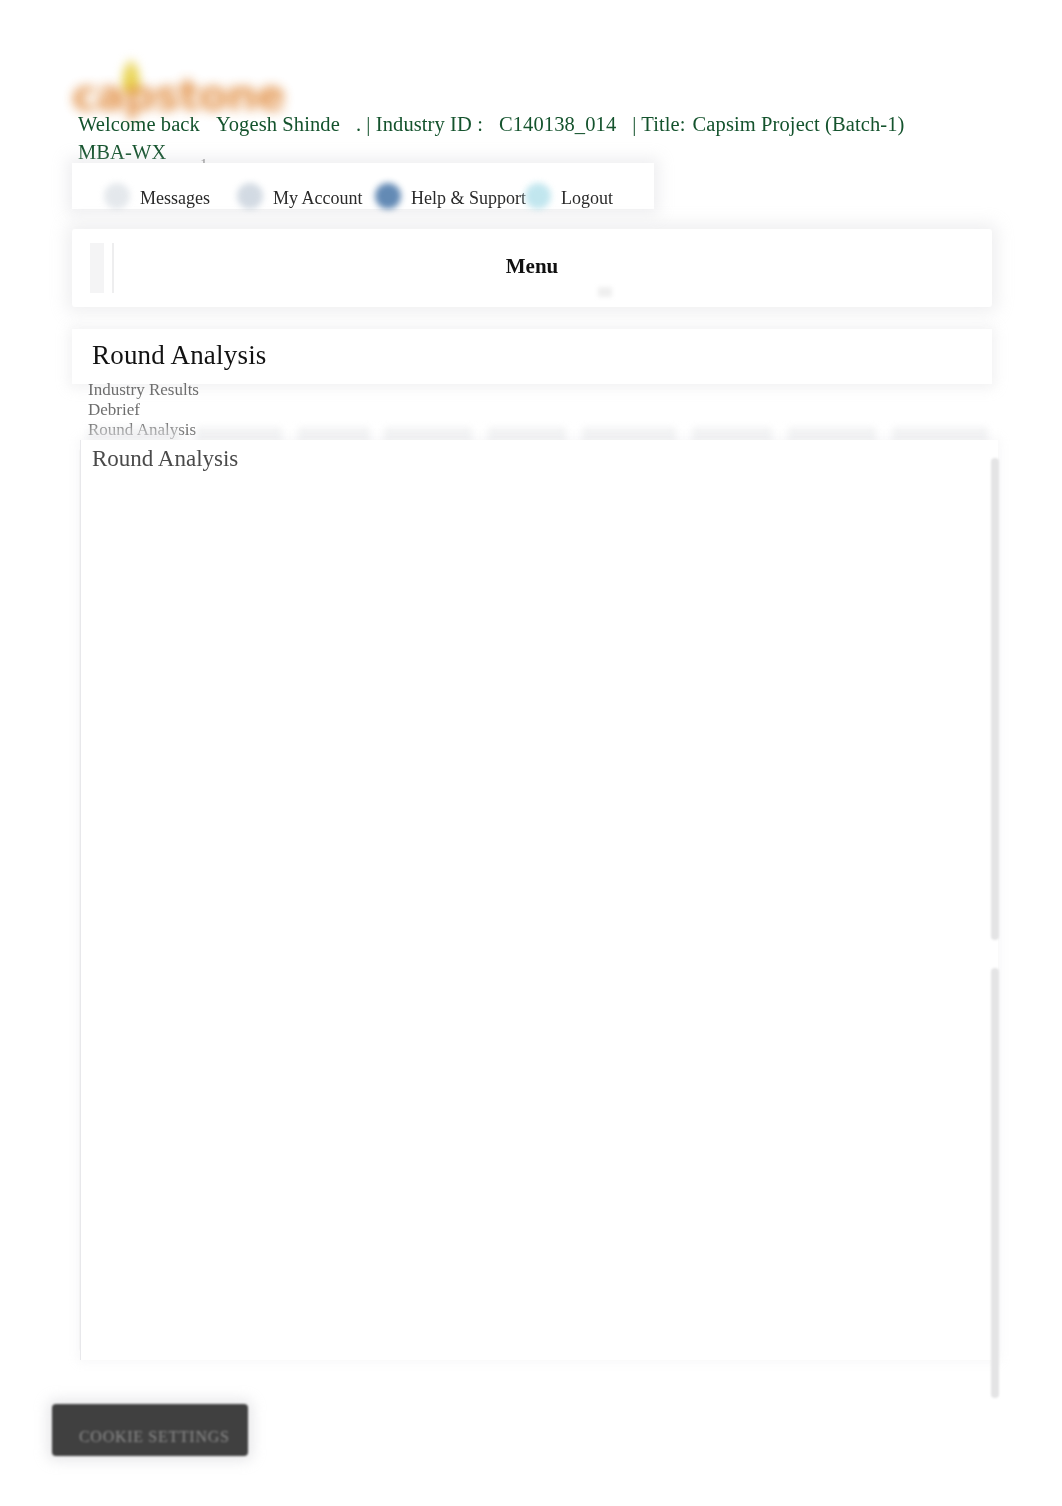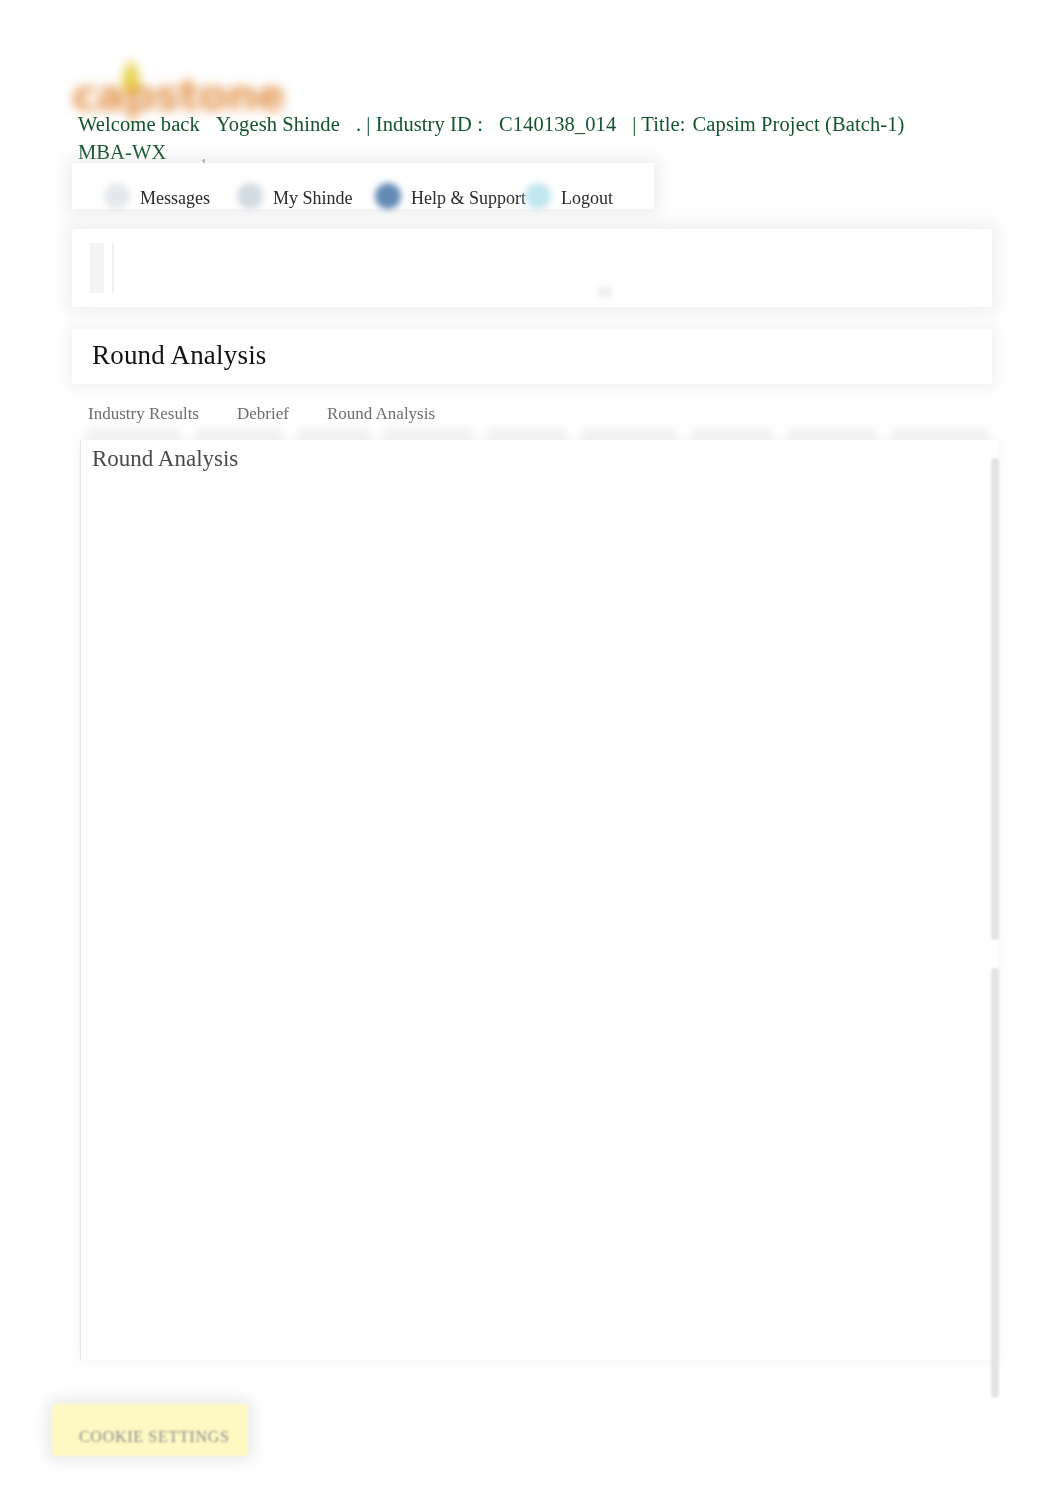--- a/index.html
+++ b/index.html
@@ -175,23 +175,24 @@
     top: 11px;
     font-size: 27px;
     color: #121212;
     letter-spacing: 0.2px;
   }
 
   
   #tabs {
     position: absolute;
     left: 88px;
-    top: 404px;
+    top: 380px;
     display: flex;
     align-items: flex-start;
+    flex-direction: column;
   }
   .tab {
     font-size: 17px;
     color: #6e6e6e;
     margin-right: 38px;
     white-space: nowrap;
     filter: blur(0.4px);
   }
   .tab:last-child { margin-right: 0; }
 
@@ -272,21 +273,21 @@
     filter: blur(0.8px);
   }
 
   
   #cookie-settings {
     position: absolute;
     left: 52px;
     top: 1404px;
     width: 196px;
     height: 52px;
-    background: #fef9c3;
+    background: #404040;
     border-radius: 4px;
     box-shadow: 0 0 13px 5px rgba(200,200,204,0.40);
     filter: blur(0.85px);
   }
   #cookie-settings span {
     position: absolute;
     left: 27px;
     top: 24px;
     font-size: 16px;
     letter-spacing: 0.7px;
@@ -311,38 +312,39 @@
 
 <div id="topnav">
 
   <div class="nav-item" id="nav-messages">
     <span class="nav-icon messages"></span>
     <span class="nav-label">Messages</span>
   </div>
 
   <div class="nav-item" id="nav-account">
     <span class="nav-icon account"></span>
-    <span class="nav-label">My Shinde</span>
+    <span class="nav-label">My Account</span>
   </div>
 
   <div class="nav-item" id="nav-help">
     <span class="nav-icon help"></span>
     <span class="nav-label">Help &amp; Support</span>
   </div>
 
   <div class="nav-item" id="nav-logout">
     <span class="nav-icon logout"></span>
     <span class="nav-label">Logout</span>
   </div>
 
 </div>
 
 <div id="menubar">
   <div class="left-block"></div>
   <div class="left-divider"></div>
+  <div id="menu-label">Menu</div>
   <div id="menu-caret"></div>
 </div>
 
 <div id="titlebar">
   <div id="page-title">Round Analysis</div>
 </div>
 
 <div id="tabs">
   <span class="tab">Industry Results</span>
   <span class="tab">Debrief</span>

